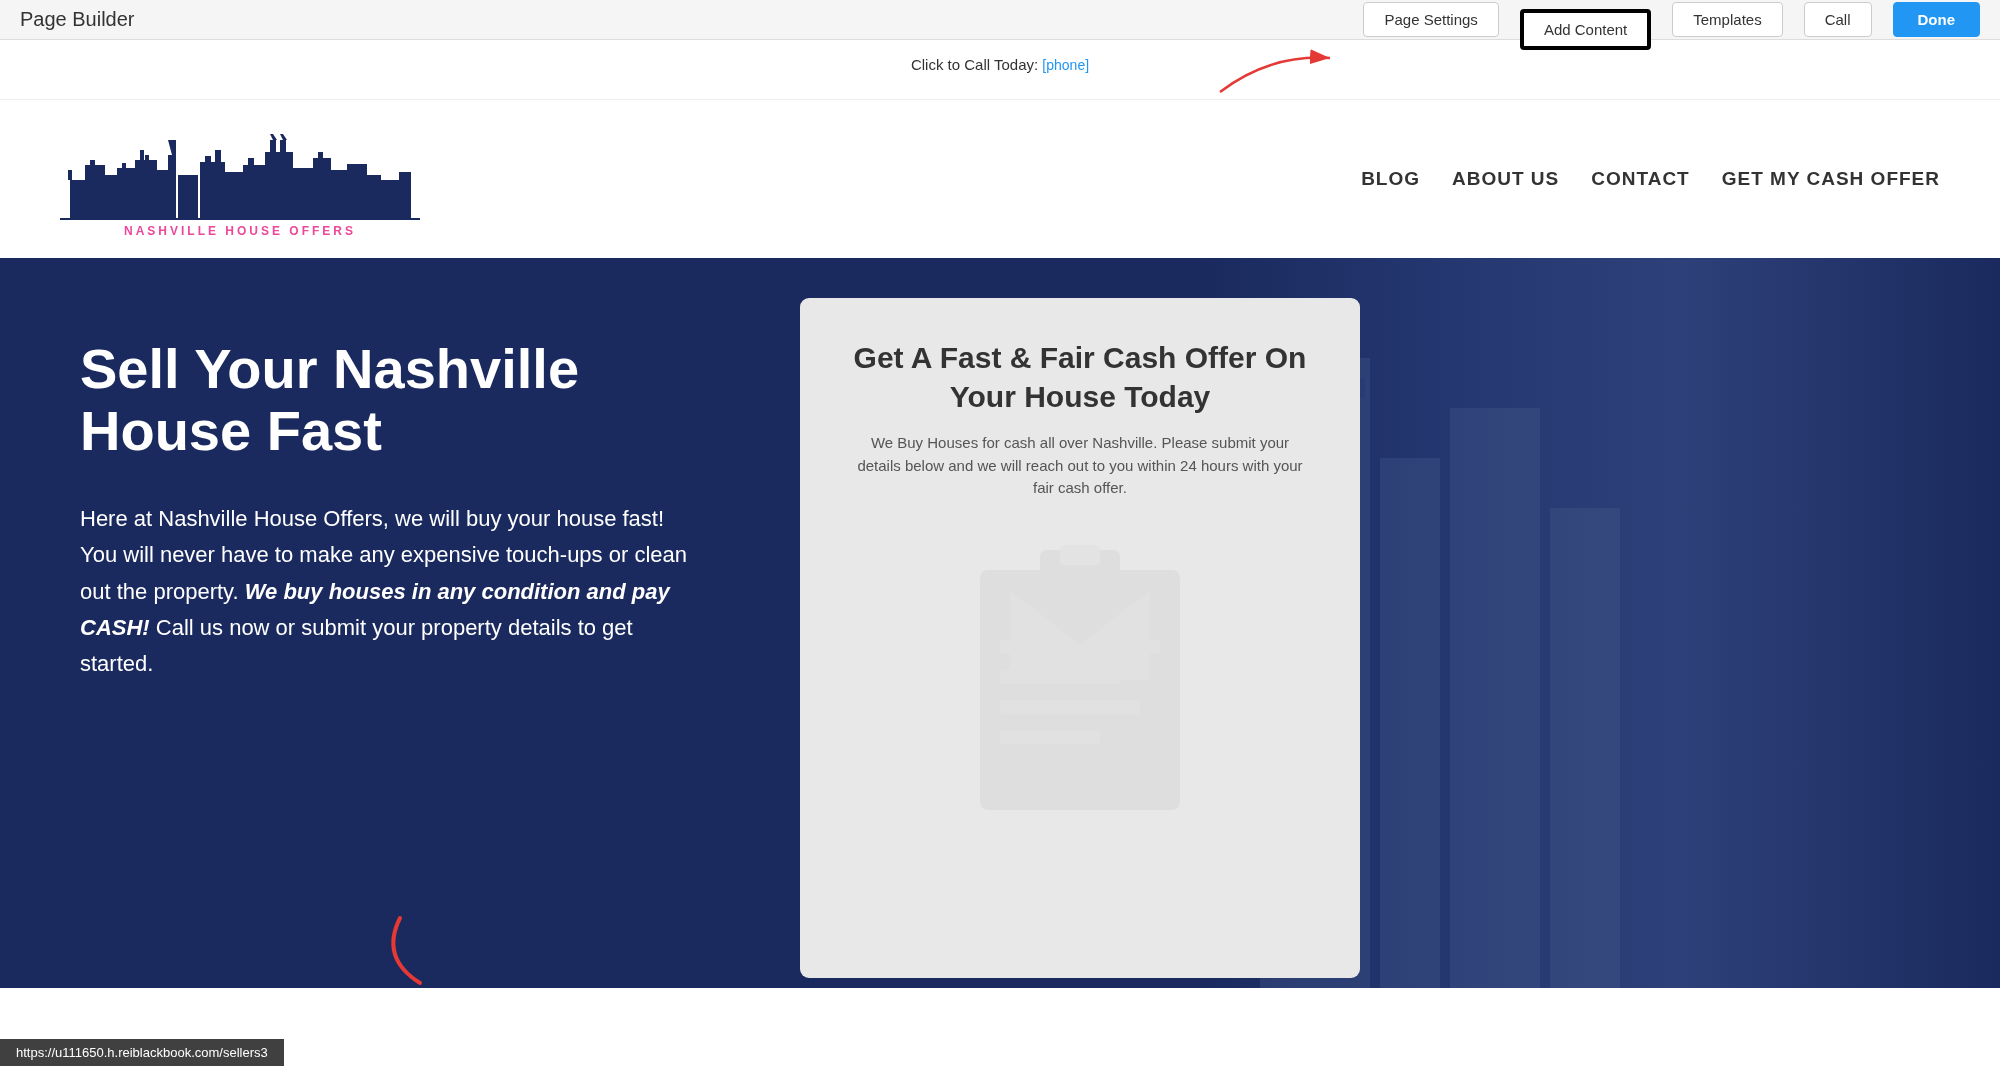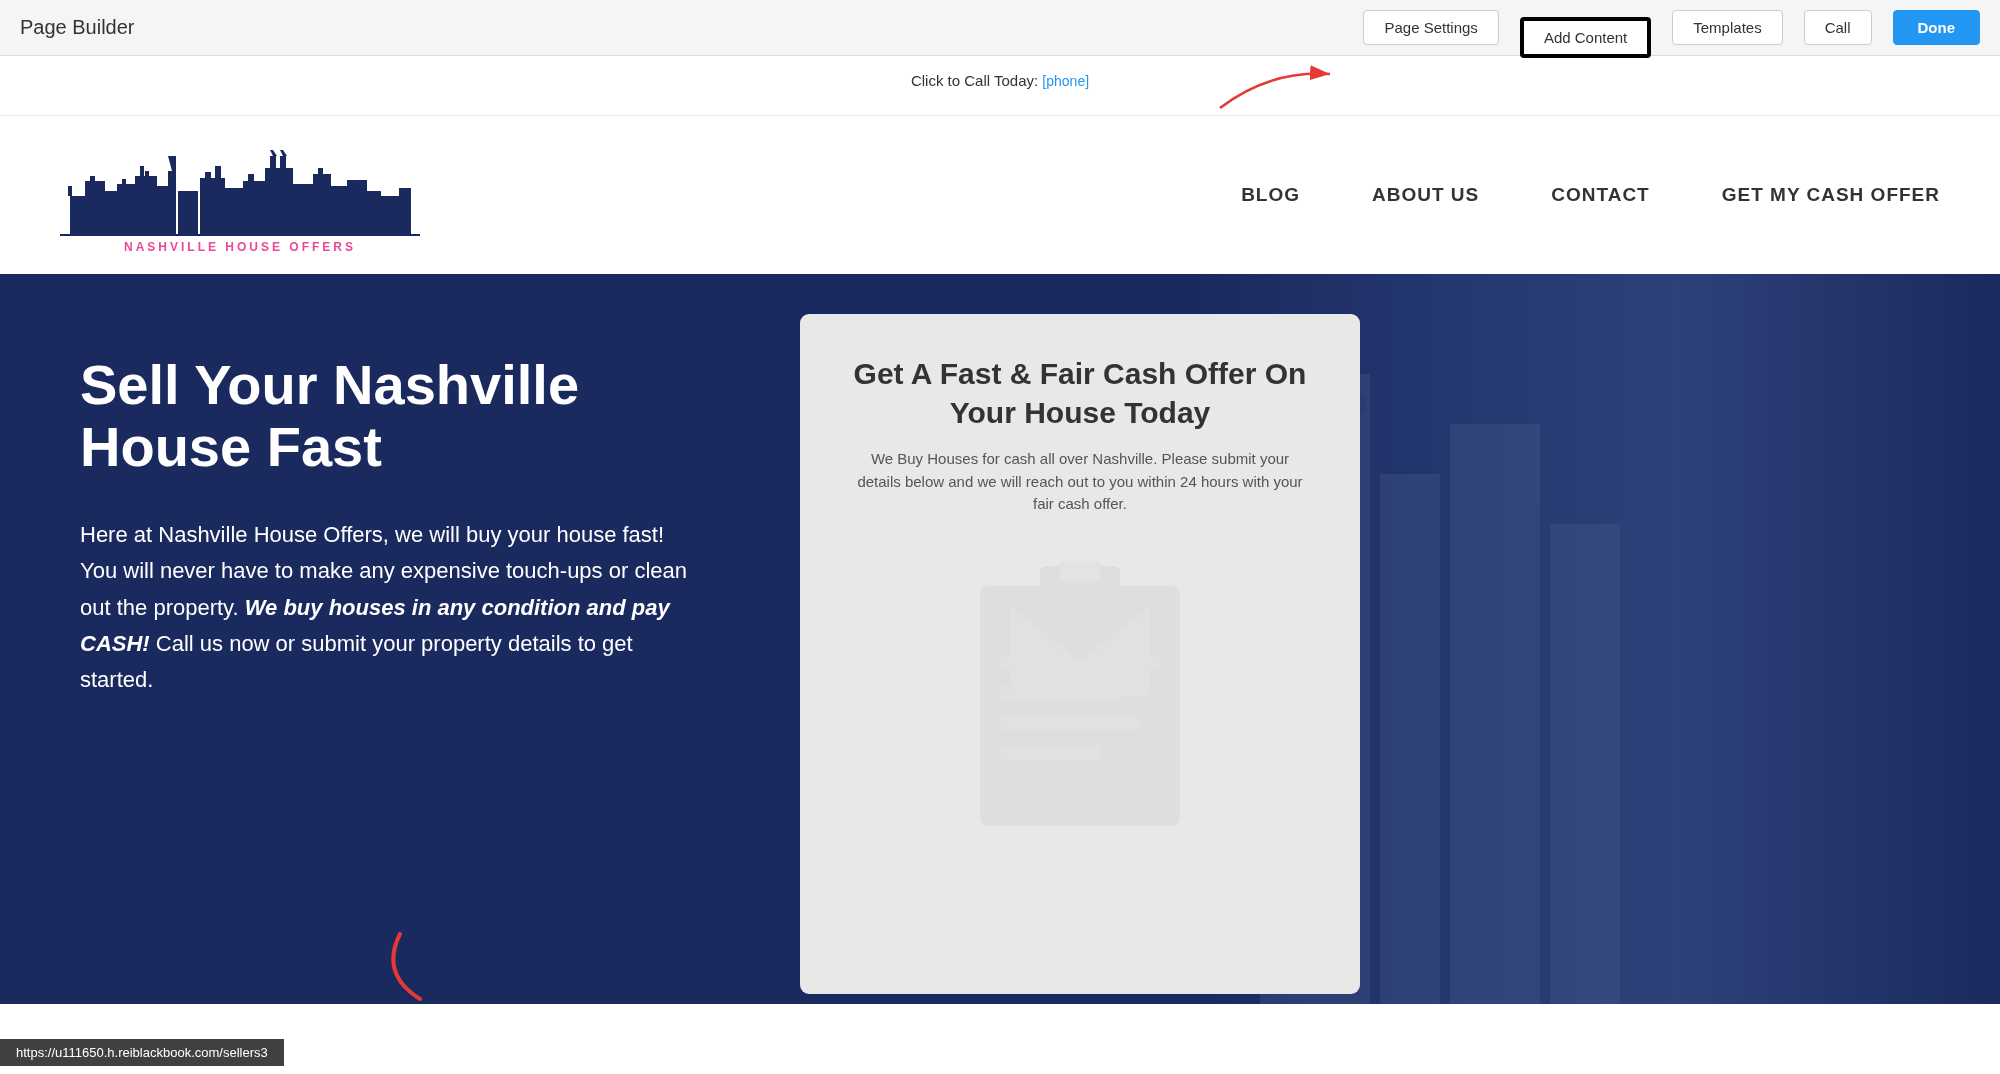--- a/index.html
+++ b/index.html
@@ -6,21 +6,21 @@
     body { font-family: Arial, sans-serif; background: #fff; width: 2000px; min-height: 1074px; overflow-x: hidden; }
 
     
     .toolbar {
       display: flex;
       align-items: center;
       justify-content: space-between;
       background: #f5f5f5;
       border-bottom: 1px solid #ddd;
       padding: 0 20px;
-      height: 56px;
+      height: 40px;
       position: relative;
       z-index: 100;
     }
     .toolbar-title {
       font-size: 20px;
       color: #333;
       font-weight: normal;
     }
     .toolbar-buttons {
       display: flex;
@@ -71,21 +71,21 @@
     }
     .logo-text {
       font-size: 12px;
       font-weight: bold;
       color: #ec4899;
       letter-spacing: 3px;
       margin-top: 4px;
     }
     .nav-links {
       display: flex;
-      gap: 72px;
+      gap: 32px;
       align-items: center;
     }
     .nav-link {
       font-size: 19px;
       font-weight: bold;
       color: #333;
       text-decoration: none;
       letter-spacing: 1px;
       cursor: pointer;
     }

